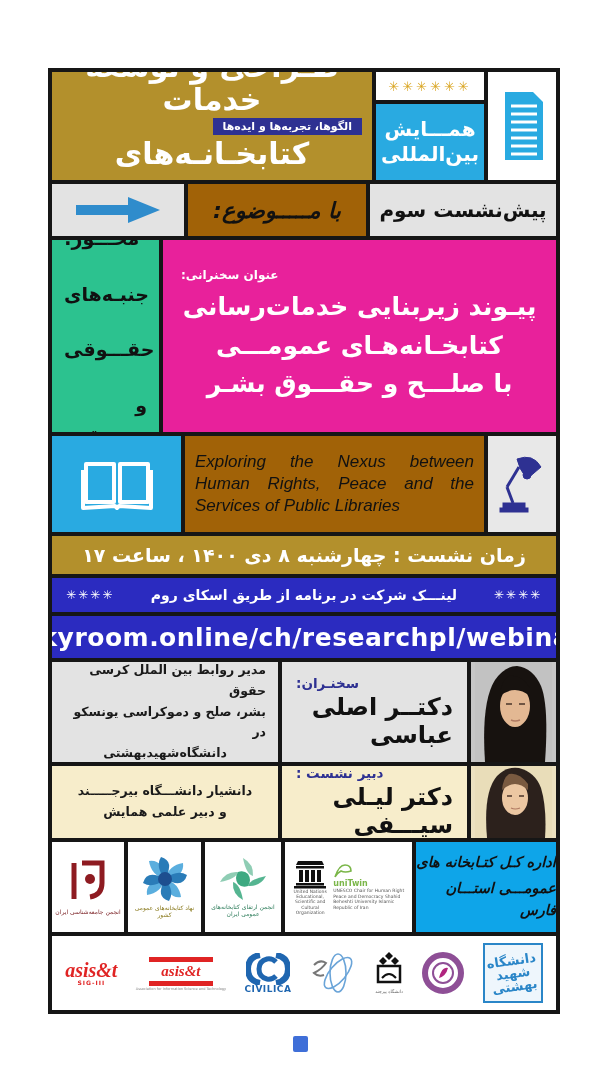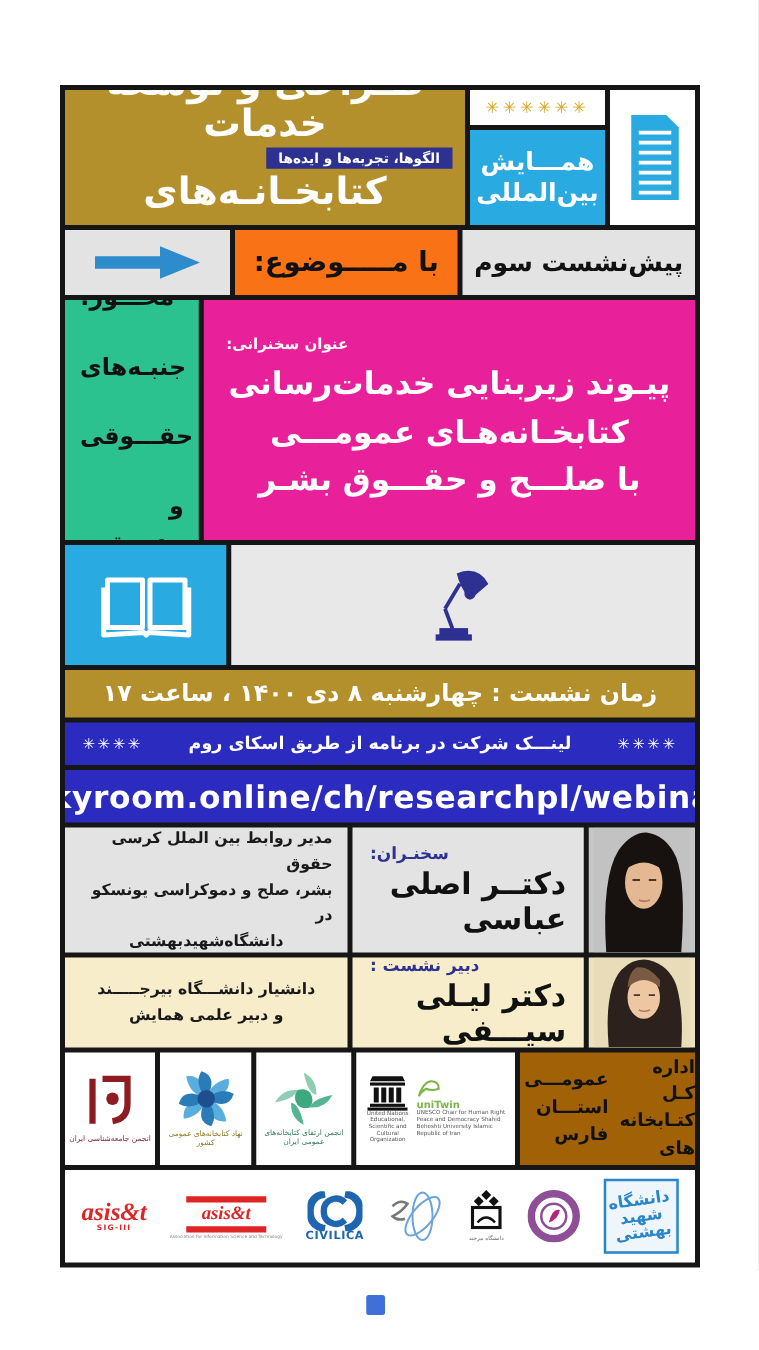--- a/index.html
+++ b/index.html
@@ -14,21 +14,21 @@
   .gold-block{background:#b3902c;flex-direction:column;justify-content:center;align-items:flex-start;padding:4px 10px;}
   .t1{font-size:30px;font-weight:bold;color:#fff;width:100%;text-align:center;line-height:1.1;}
   .band{background:#2e3192;color:#fff;font-size:11px;font-weight:bold;padding:2px 10px;margin:2px 0;align-self:flex-start;}
   .stars-box{background:#fff;height:28px;}
   .stars{color:#d9a41f;font-size:13px;letter-spacing:3px;font-weight:bold;}
   .conf-box{background:#29aae1;flex:1;flex-direction:column;line-height:1.25;}
   .conf-box div{font-size:20px;font-weight:bold;color:#fff;}
   .doc-box{background:#ffffff;}
   
   .gray{background:#e3e3e3;}
-  .white{background:#f97316;}
+  .white{background:#a16207;font-style:italic;}
   .topic{font-size:22px;font-weight:bold;color:#111;}
   .presession{font-size:20px;font-weight:bold;color:#111;}
   
   .axis{background:#2cc28f;flex-direction:column;align-items:flex-end;justify-content:center;padding:8px 12px;gap:2px;}
   .axis div{font-size:19px;font-weight:bold;color:#111;line-height:1.5;}
   .talk{background:#e8219b;flex-direction:column;align-items:flex-end;justify-content:center;padding:6px 18px;}
   .talk-label{font-size:12px;font-weight:bold;color:#fff;margin-bottom:6px;}
   .talk-line{font-size:25px;font-weight:bold;color:#fff;line-height:1.55;width:100%;text-align:center;}
   
   .book-box{background:#29aae1;}
@@ -53,21 +53,21 @@
   
   .logo-box{background:#fff;flex-direction:column;justify-content:center;gap:2px;padding:3px 2px;}
   .logo-cap{font-size:6px;color:#7a1f23;text-align:center;line-height:1.1;}
   .cap-olive{color:#8a7a1e;}
   .cap-green{color:#2e7d5b;}
   .unesco-inner{display:flex;align-items:center;gap:0;}
   .unesco-col{display:flex;flex-direction:column;align-items:center;}
   .tiny{font-size:4.5px;color:#555;text-align:center;line-height:1.2;}
   .unitwin{font-size:8px;font-weight:bold;color:#7ab648;}
   .unitwin-cap{font-size:4.5px;color:#555;text-align:left;line-height:1.25;}
-  .fars{background:#a16207;flex-direction:row;justify-content:center;gap:4px;}
+  .fars{background:#0ea5e9;flex-direction:column;justify-content:center;gap:4px;font-style:italic;}
   .fars div{font-size:14.5px;font-weight:bold;color:#111;line-height:1.5;}
   
   .partners{background:#fff;justify-content:space-around;padding:0 6px;gap:4px;}
   .pcol{display:flex;flex-direction:column;align-items:center;justify-content:center;line-height:1;}
   .asist{font-family:"Liberation Serif",serif;font-style:italic;font-weight:bold;color:#e02424;font-size:20px;}
   .asist-sub{font-size:6px;color:#e02424;font-weight:bold;letter-spacing:1px;}
   .redbar{width:64px;height:5px;background:#e02424;margin:2px 0;}
   .asist2{font-family:"Liberation Serif",serif;font-style:italic;font-weight:bold;color:#e02424;font-size:15px;}
   .asist2-cap{font-size:3.5px;color:#888;}
   .civ-txt{font-size:9px;font-weight:bold;color:#1f66b0;letter-spacing:.5px;}
@@ -143,20 +143,23 @@
 
   <div class="r" style="height:96px;">
     <div class="cell book-box" style="width:129px;">
       <svg width="74" height="56" viewBox="0 0 74 56">
         <g fill="none" stroke="#ffffff" stroke-width="4" stroke-linejoin="round">
           <path d="M6,8 L34,8 L34,46 L6,46 Z"></path>
           <path d="M40,8 L68,8 L68,46 L40,46 Z"></path>
           <path d="M3,14 L3,52 L35,50 L37,52 L39,50 L71,52 L71,14"></path>
         </g>
       </svg>
+    </div>
+    <div class="cell white" style="width:299px;">
+      <div class="eng">Exploring the Nexus between Human Rights, Peace and the Services of Public Libraries</div>
     </div>
     <div class="cell lamp-box" style="flex:1;">
       <svg width="46" height="62" viewBox="0 0 46 62">
         <g fill="#2e3192" stroke="#2e3192">
           <path d="M18,6 Q34,0 42,14 L28,26 Q20,16 18,6 Z"></path>
           <circle cx="28" cy="22" r="4"></circle>
           <line x1="20" y1="14" x2="8" y2="34" stroke-width="3"></line>
           <line x1="8" y1="34" x2="14" y2="50" stroke-width="3"></line>
           <rect x="4" y="50" width="22" height="5"></rect>
           <rect x="1" y="55" width="28" height="4"></rect>

